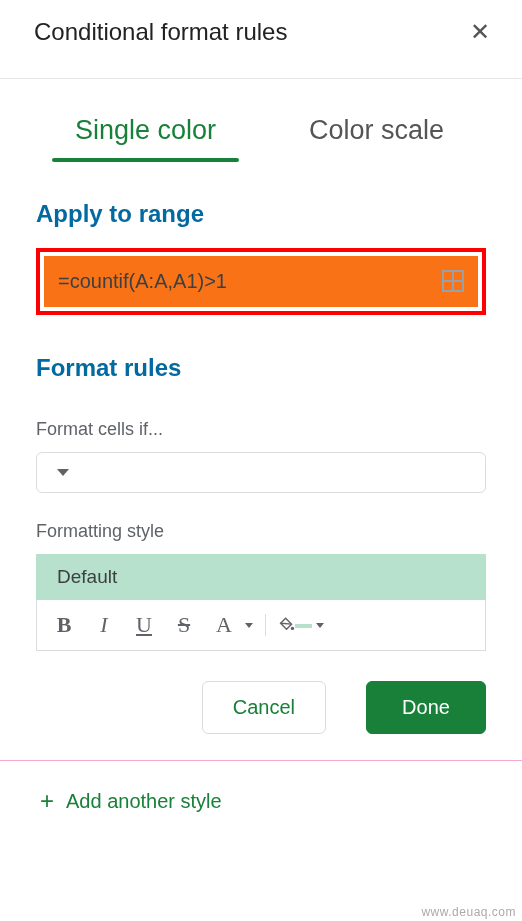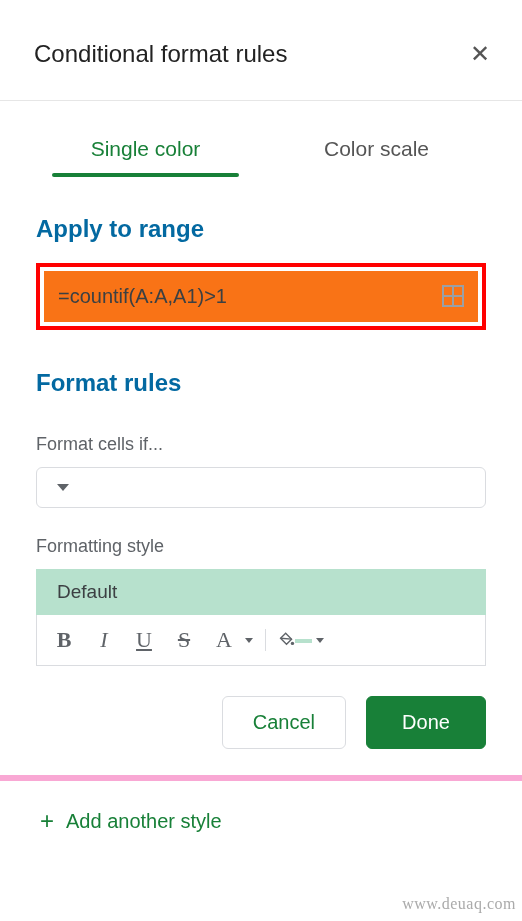--- a/index.html
+++ b/index.html
@@ -7,21 +7,21 @@
       font-family: Arial, "Helvetica Neue", Helvetica, sans-serif;
       width: 522px;
       height: 921px;
       background: #fff;
       position: relative;
     }
     .header {
       display: flex;
       justify-content: space-between;
       align-items: center;
-      padding: 36px 28px 28px 34px;
+      padding: 14px 28px 28px 34px;
       border-bottom: 1px solid #e6e6e6;
     }
     .header-title {
       font-size: 24px;
       color: #222;
       font-weight: 400;
     }
     .close-btn {
       font-size: 24px;
       color: #555;
@@ -29,21 +29,21 @@
       padding: 4px;
     }
     .tabs {
       display: flex;
       margin: 24px 0 0 0;
       padding: 0 30px;
     }
     .tab {
       flex: 1;
       text-align: center;
-      font-size: 21px;
+      font-size: 27px;
       padding: 12px 0 10px 0;
       color: #555;
       cursor: pointer;
       position: relative;
     }
     .tab.active {
       color: #188038;
       font-weight: 500;
     }
     .tab.active::after {
@@ -163,22 +163,23 @@
     .fill-underline {
       display: block;
       height: 4px;
       width: 20px;
       background: #b7e1cd;
       margin-top: 2px;
     }
     .actions {
       display: flex;
       justify-content: flex-end;
+      gap: 20px;
       padding: 30px 36px 26px 36px;
-      border-bottom: 6px solid #f9a8d4;
+      border-bottom: 1px solid #f9a8d4;
     }
     .btn {
       font-size: 20px;
       padding: 14px 30px;
       border-radius: 6px;
       cursor: pointer;
       min-width: 120px;
       text-align: center;
     }
     .btn-cancel {
@@ -201,26 +202,25 @@
       color: #188038;
       font-size: 20px;
       cursor: pointer;
     }
     .plus-icon {
       font-size: 24px;
       color: #188038;
     }
     .watermark {
       position: absolute;
-      bottom: 8px;
+      bottom: 2px;
       right: 6px;
-      font-size: 16px;
+      font-size: 12px;
       color: #aaa;
       letter-spacing: 0.5px;
-      font-family: Liberation Serif, serif;
     }
     .paint-svg { display:block; }
   </style>
 </head>
 <body>
 
 <div class="header">
   <div class="header-title">Conditional format rules</div>
   <div class="close-btn">
     <span>✕</span>

